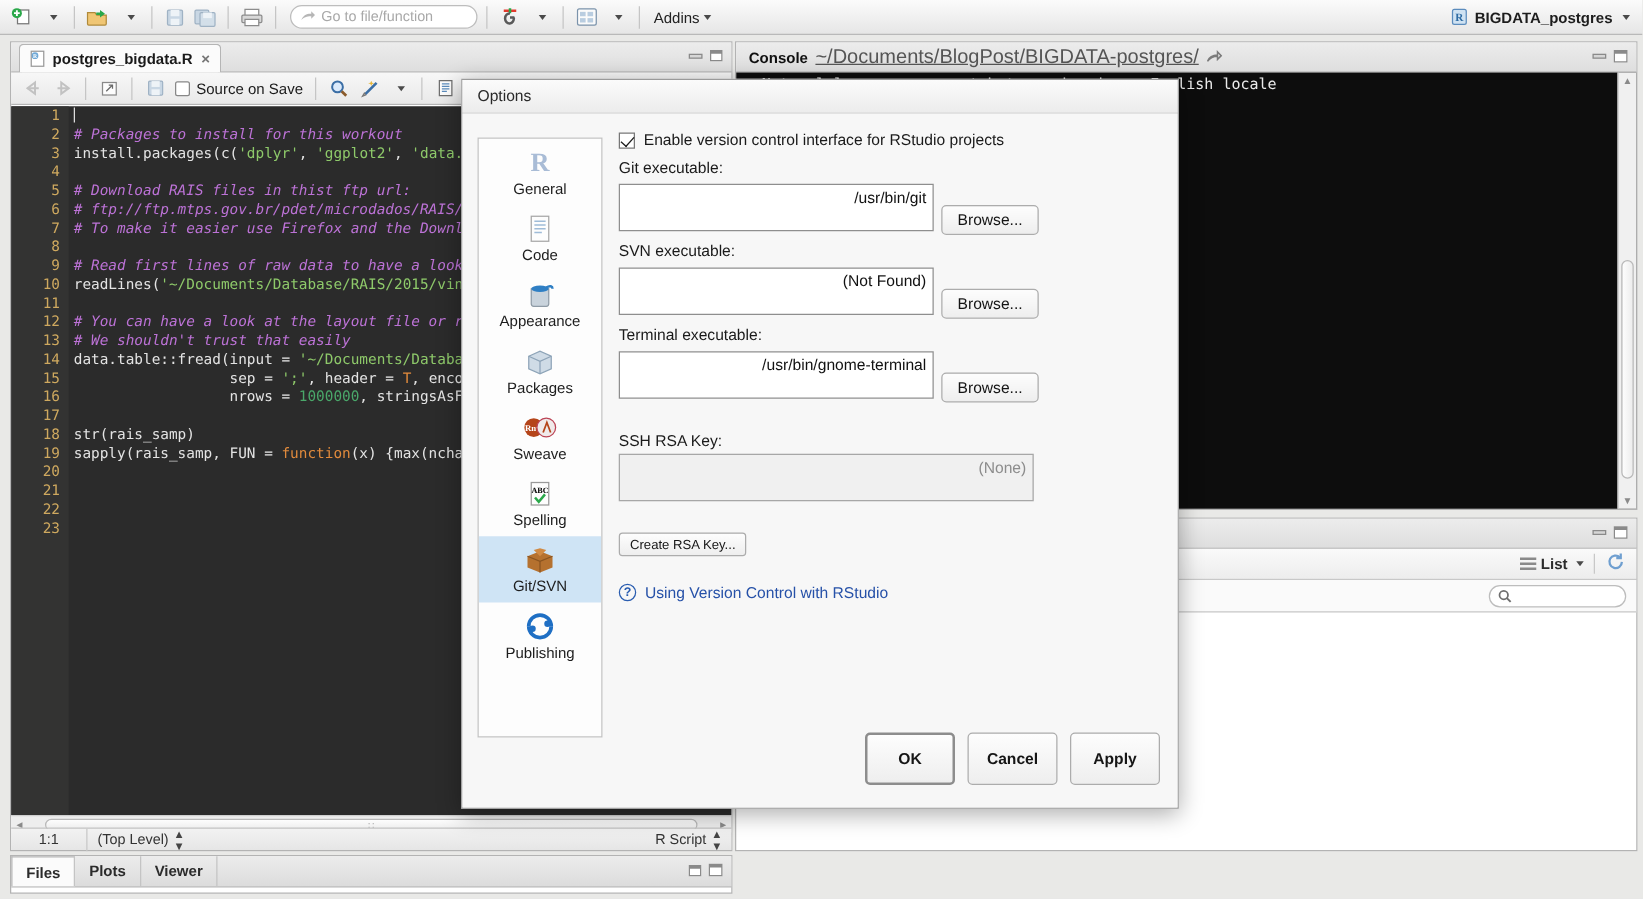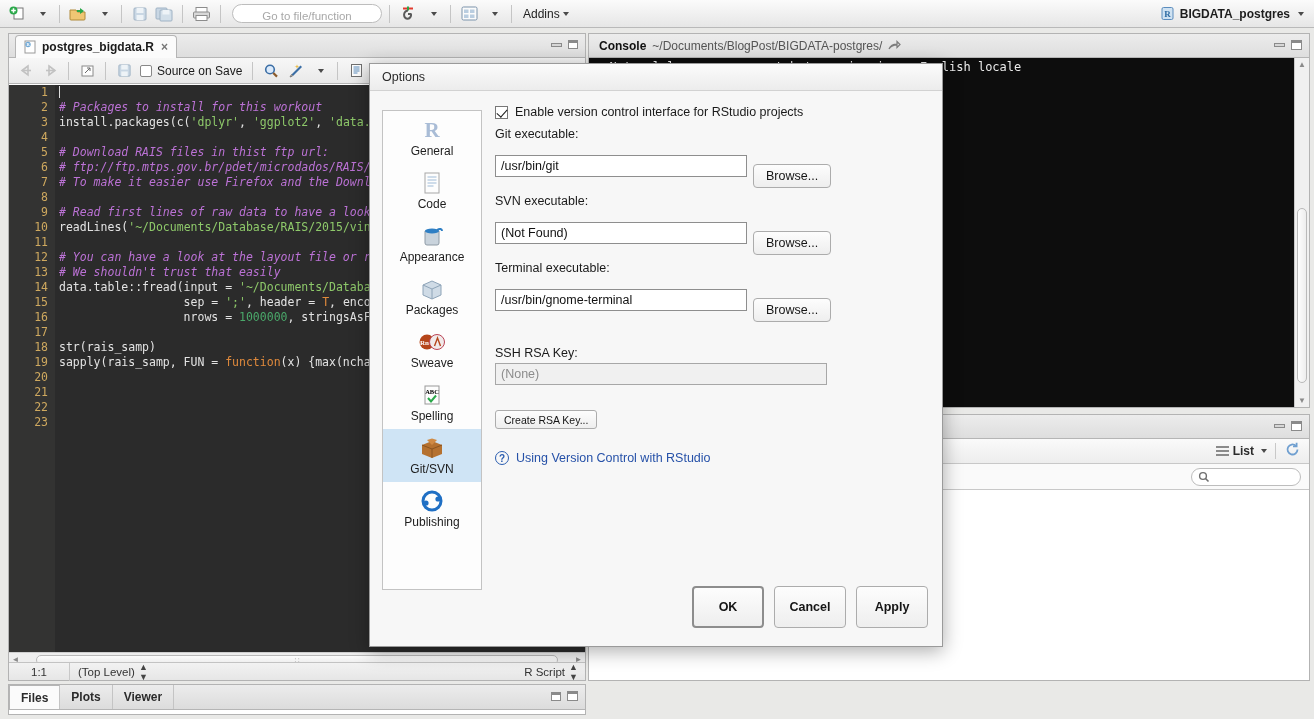--- a/index.html
+++ b/index.html
@@ -16,21 +16,21 @@
     position:absolute;left:0;top:0;width:1314px;height:28px;
     background:linear-gradient(#fbfbfb,#e6e6e6);
     border-bottom:1px solid #b9b9b9;
     display:flex;align-items:center;padding:0 6px;gap:2px;
   }
   .tb-btn{display:flex;align-items:center;justify-content:center;height:22px;min-width:22px;padding:0 2px;border-radius:3px;cursor:pointer;}
   .tb-sep{width:1px;height:18px;background:#c5c5c5;margin:0 5px;}
   .caret{width:0;height:0;border-left:3.5px solid transparent;border-right:3.5px solid transparent;border-top:4px solid #4a4a4a;margin-left:3px;}
   .gotofile{
     width:150px;height:19px;border:1px solid #bdbdbd;border-radius:10px;background:#fff;
-    display:flex;align-items:center;padding:0 6px;gap:5px;margin-left:4px;flex-direction:column;
+    display:flex;align-items:center;padding:0 6px;gap:5px;margin-left:4px;
   }
   .gotofile span{color:#a8a8a8;font-size:11.5px;}
   .addins{font-size:12px;color:#222;display:flex;align-items:center;padding:0 4px;cursor:pointer;}
   .project-indicator{
     margin-left:auto;display:flex;align-items:center;gap:5px;padding-right:4px;cursor:pointer;font-weight:bold;font-size:12px;color:#1d1d1d;
   }
 
   
   .pane{position:absolute;background:#fff;border:1px solid #b3b3b3;}
   .pane-tabbar{
@@ -40,21 +40,21 @@
   .tab{
     height:23px;padding:0 8px;display:flex;align-items:center;gap:5px;font-size:12px;
     background:linear-gradient(#fdfdfd,#f2f2f2);
     border:1px solid #b5b5b5;border-bottom:none;border-top-left-radius:4px;border-top-right-radius:4px;
     margin-left:6px;cursor:pointer;position:relative;top:1px;font-weight:bold;
   }
   .tab.sel{background:#fbfbfb;}
   .tab-close{color:#777;font-size:12px;margin-left:2px;}
   .pane-title{height:23px;display:flex;align-items:center;gap:6px;padding-left:10px;font-size:12px;}
   .pane-title b{font-weight:bold;color:#111;}
-  .pane-title .path{color:#555;font-size:12px;}
+  .pane-title .path{color:#555;font-size:16px;text-decoration:underline;}
   .win-ctrls{position:absolute;right:7px;top:6px;display:flex;gap:6px;align-items:center;}
   .ic-min{width:11px;height:4px;border:1px solid #8a8a8a;background:#d6d6d6;}
   .ic-max{width:11px;height:10px;border:1px solid #8a8a8a;border-top-width:3px;background:#fff;}
   .ic-restore{width:10px;height:9px;border:1px solid #8a8a8a;border-top-width:3px;background:#fff;}
 
   
   .ed-toolbar{
     height:26px;background:linear-gradient(#f7f7f7,#e9e9e9);border-bottom:1px solid #b5b5b5;
     display:flex;align-items:center;padding:0 6px;gap:2px;
   }
@@ -123,21 +123,21 @@
   .side-item.sel{background:#cfe4f5;}
   .side-item span{font-size:12px;color:#1d1d1d;}
   .side-ico{height:25px;display:flex;align-items:flex-end;justify-content:center;}
 
   .dlg-content{position:absolute;left:125px;top:14px;right:14px;bottom:60px;}
   .row-chk{display:flex;align-items:center;gap:7px;font-size:12.5px;margin-bottom:8px;cursor:pointer;}
   .chk-on{width:13px;height:13px;border:1px solid #777;background:#fff;position:relative;}
   .chk-on:after{content:"";position:absolute;left:3px;top:0px;width:5px;height:9px;border:solid #1a1a1a;border-width:0 1.6px 1.6px 0;transform:rotate(42deg);}
   .fld-label{font-size:12.5px;color:#1a1a1a;margin:6px 0 3px;}
   .fld-row{display:flex;align-items:center;gap:6px;}
-  .txtin{height:22px;border:1px solid #8e8e8e;background:#fff;padding:0 5px;font-size:12.5px;line-height:21px;color:#111;}
+  .txtin{height:38px;border:1px solid #8e8e8e;background:#fff;padding:0 5px;font-size:12.5px;line-height:21px;color:#111;text-align:right;}
   .txtin.w{width:252px;}
   .txtin.wide{width:332px;}
   .txtin.dis{background:#f0f0f0;color:#8c8c8c;border-color:#a7a7a7;}
   .btn{
     height:24px;padding:0 12px;border:1px solid #acacac;border-radius:4px;
     background:linear-gradient(#fdfdfd,#eeeeee);font-size:12.5px;color:#151515;cursor:pointer;
     display:inline-flex;align-items:center;justify-content:center;margin-top:20px;
   }
   .btn.sm{height:19px;padding:0 8px;font-size:10.5px;border-radius:3px;}
   .btn.def{border:2px solid #8d8d8d;font-weight:normal;}

